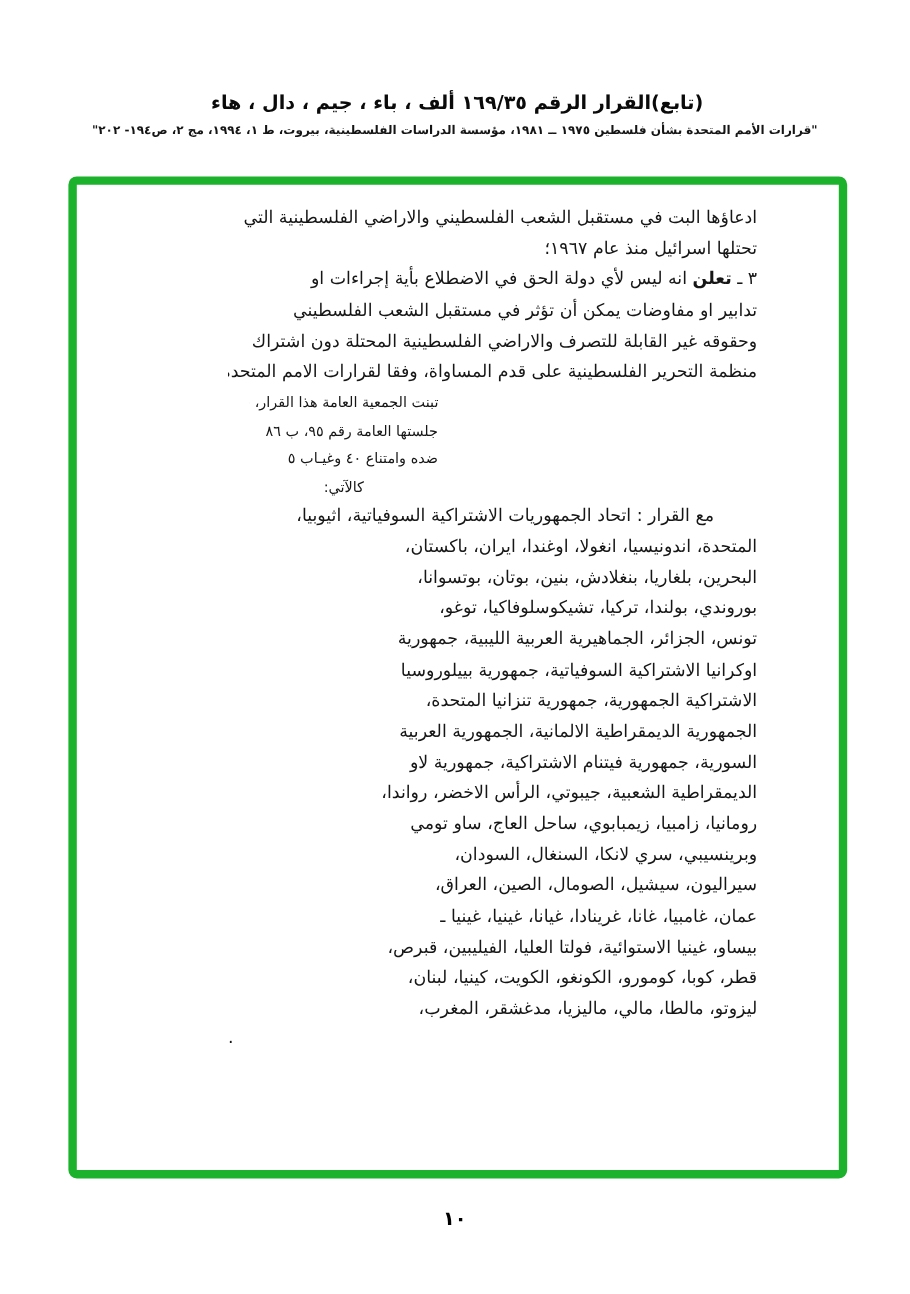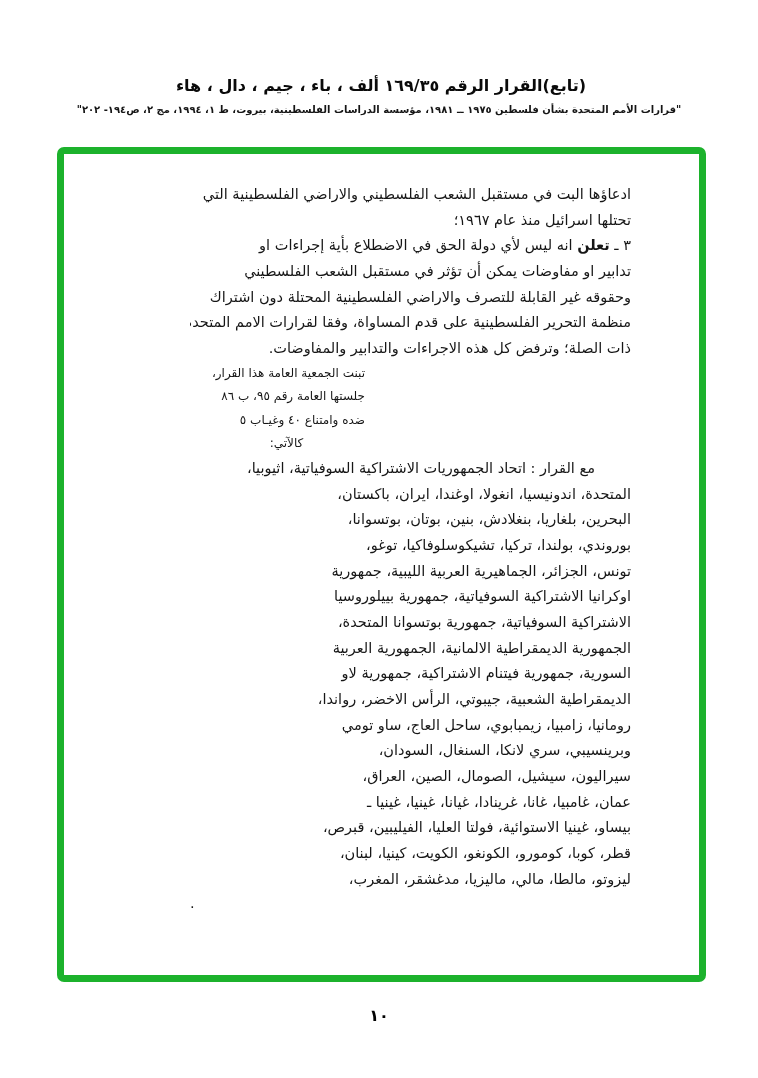--- a/index.html
+++ b/index.html
@@ -31,21 +31,21 @@
   .green-box{
     position:absolute;
     left:57px;top:147px;
     width:635px;height:821px;
     border:7px solid #1cb22c;
     border-radius:7px;
     background:#ffffff;
   }
   .content{
     position:absolute;
-    top:28px;right:68px;
+    top:16px;right:68px;
     width:441px;
     direction:rtl;
     font-size:14.5px;
     color:#161616;
     margin-left:43px;
   }
   .ln{
     height:25.7px;
     line-height:25.7px;
     text-align:right;
@@ -94,36 +94,35 @@
 <div class="green-box">
   <div class="content">
 
     <div class="ln">ادعاؤها البت في مستقبل الشعب الفلسطيني والاراضي الفلسطينية التي</div>
     <div class="ln">تحتلها اسرائيل منذ عام ١٩٦٧؛</div>
 
     <div class="ln"><span>٣ ـ </span><span class="bold">تعلن</span><span> انه ليس لأي دولة الحق في الاضطلاع بأية إجراءات او</span></div>
     <div class="ln">تدابير او مفاوضات يمكن  أن تؤثر في مستقبل الشعب الفلسطيني</div>
     <div class="ln">وحقوقه غير القابلة للتصرف والاراضي الفلسطينية المحتلة دون اشتراك</div>
     <div class="ln">منظمة التحرير الفلسطينية على قدم المساواة، وفقا لقرارات الامم المتحدة</div>
-    <div class="ln">ذات الصلة؛ وترفض كل هذه الاجراءات والتدابير والمفاوضات.</div>
 
     <div class="narrow">
       <div class="ln">تبنت الجمعية العامة هذا القرار، في</div>
       <div class="ln">جلستها العامة رقم ٩٥، ب ٨٦</div>
       <div class="ln">ضده وامتناع ٤٠ وغيـاب ٥</div>
       <div class="ln indent-last">كالآتي:</div>
     </div>
 
     <div class="ln vote-first">مع القرار :  اتحاد الجمهوريات الاشتراكية السوفياتية، اثيوبيا،</div>
     <div class="ln">المتحدة، اندونيسيا، انغولا، اوغندا، ايران، باكستان،</div>
     <div class="ln">البحرين، بلغاريا، بنغلادش، بنين، بوتان، بوتسوانا،</div>
     <div class="ln">بوروندي، بولندا، تركيا، تشيكوسلوفاكيا، توغو،</div>
     <div class="ln">تونس، الجزائر، الجماهيرية العربية الليبية، جمهورية</div>
     <div class="ln">اوكرانيا الاشتراكية السوفياتية، جمهورية بييلوروسيا</div>
-    <div class="ln">الاشتراكية السوفياتية، جمهورية بوتسوانا المتحدة،</div>
+    <div class="ln">الاشتراكية الجمهورية، جمهورية تنزانيا المتحدة،</div>
     <div class="ln">الجمهورية الديمقراطية الالمانية، الجمهورية العربية</div>
     <div class="ln">السورية، جمهورية فيتنام الاشتراكية، جمهورية لاو</div>
     <div class="ln">الديمقراطية الشعبية، جيبوتي، الرأس الاخضر، رواندا،</div>
     <div class="ln">رومانيا، زامبيا، زيمبابوي، ساحل العاج، ساو تومي</div>
     <div class="ln">وبرينسيبي، سري لانكا، السنغال، السودان،</div>
     <div class="ln">سيراليون، سيشيل، الصومال، الصين، العراق،</div>
     <div class="ln">عمان، غامبيا، غانا، غرينادا، غيانا، غينيا، غينيا ـ</div>
     <div class="ln">بيساو، غينيا الاستوائية، فولتا العليا، الفيليبين، قبرص،</div>
     <div class="ln">قطر، كوبا، كومورو، الكونغو، الكويت، كينيا، لبنان،</div>
     <div class="ln">ليزوتو، مالطا، مالي، ماليزيا، مدغشقر، المغرب،</div>

